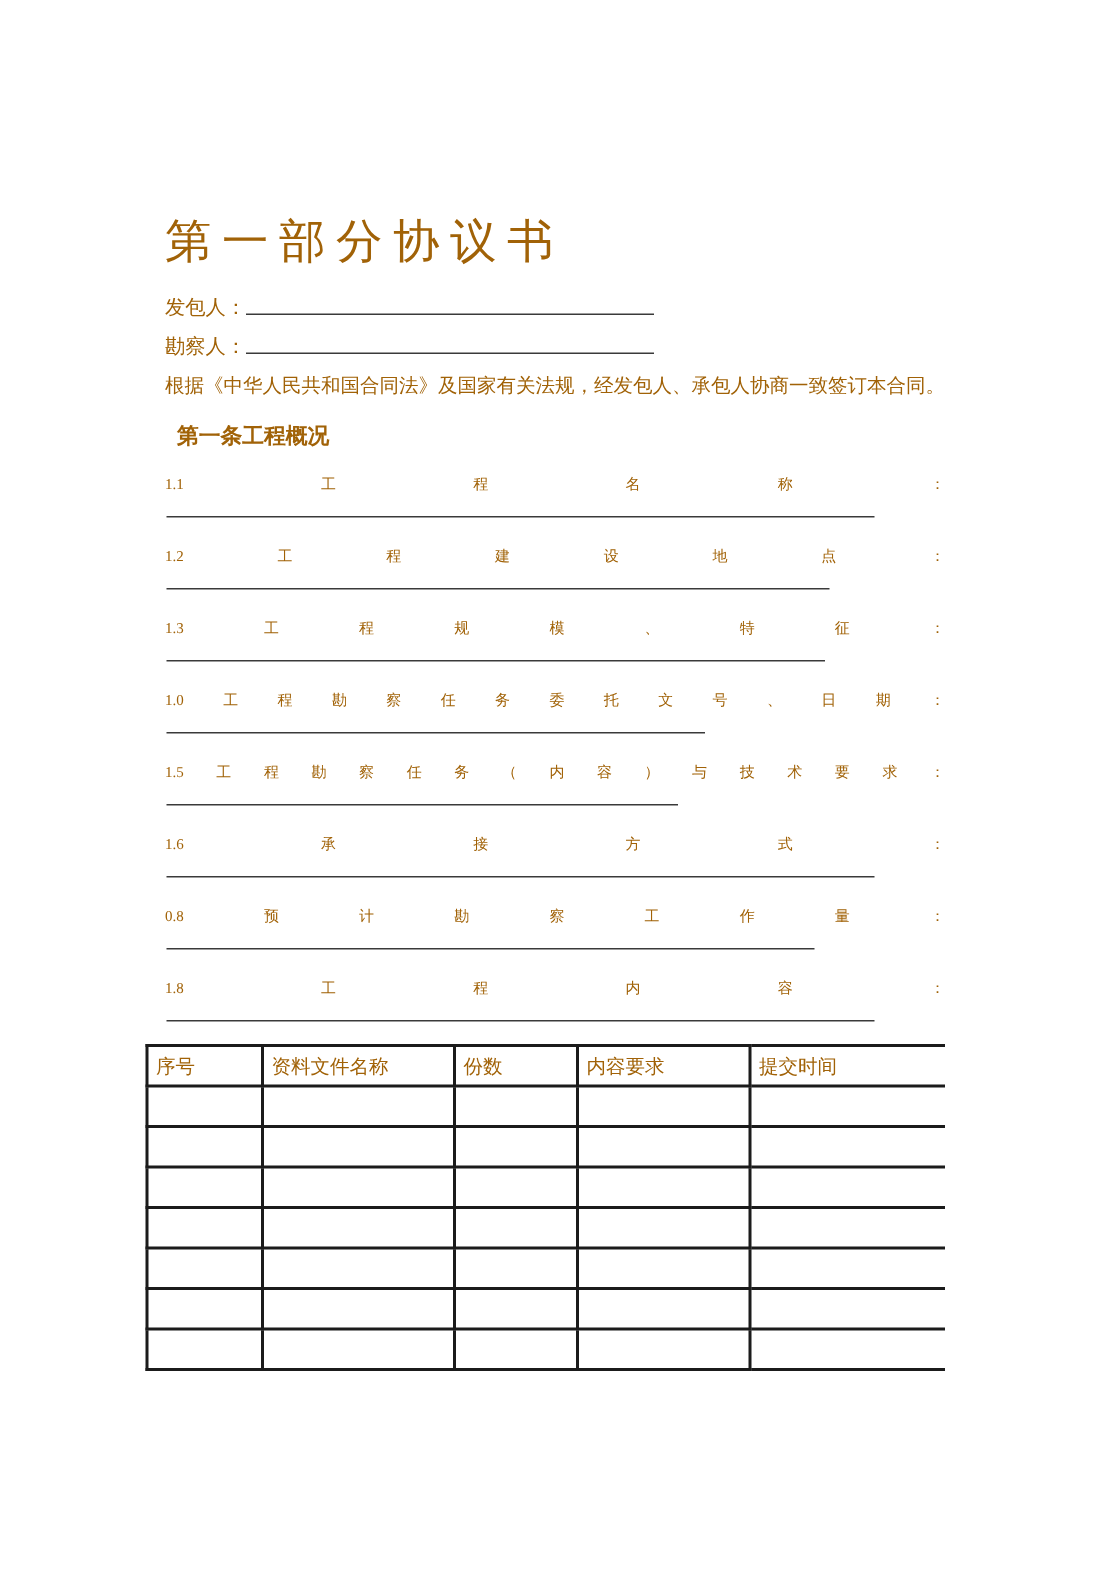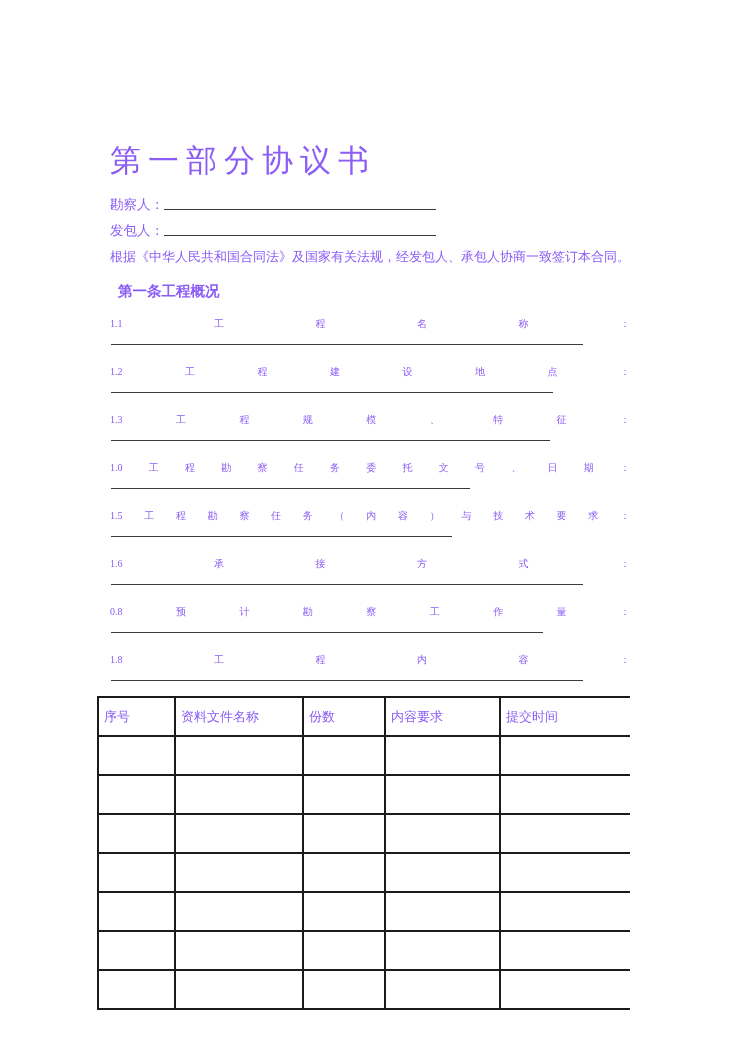--- a/index.html
+++ b/index.html
@@ -1,20 +1,20 @@
 <!DOCTYPE html>
 <html><head>
 <meta charset="utf-8">
 <style>
   html,body{margin:0;padding:0;background:#ffffff;}
   .page{
     position:relative;
     width:630px;height:1052px;
     background:#ffffff;
-    color:#8b5cf6;
+    color:#a16207;
     font-family:"Liberation Serif","DejaVu Serif",serif;
     overflow:hidden;
   }
   .content{ padding:140px 0 0 110px; width:522px; }
 
   .doc-title{
     font-size:31px;
     font-weight:normal;
     letter-spacing:7px;
     line-height:42px;
@@ -60,38 +60,38 @@
     border-collapse:collapse;
     table-layout:fixed;
     width:551px;
     margin:6px 0 0 -13px;
   }
   table.materials th, table.materials td{
     border:2px solid #1b1b1b;
     font-weight:normal;
     text-align:left;
     vertical-align:middle;
-    padding:8px 5px;
+    padding:2px 5px;
     font-size:13px;
     overflow:hidden;
   }
   table.materials th{ height:21px; }
   table.materials td{ height:21px; }
 </style>
 </head>
 <body>
 
 <div class="page">
   <div class="content">
 
     <h1 class="doc-title">第一部分协议书</h1>
 
+    <div class="field-line"><span>发包人：</span><span class="blank-inline blank-party"></span></div>
+
     <div class="field-line"><span>勘察人：</span><span class="blank-inline blank-party"></span></div>
-
-    <div class="field-line"><span>发包人：</span><span class="blank-inline blank-party"></span></div>
 
 
     <div class="para">根据《中华人民共和国合同法》及国家有关法规，经发包人、承包人协商一致签订本合同。</div>
 
     <h2 class="sec-heading">第一条工程概况</h2>
 
     <div>
       <div class="item">
         <div class="item-line">
             <span>1.1</span>

